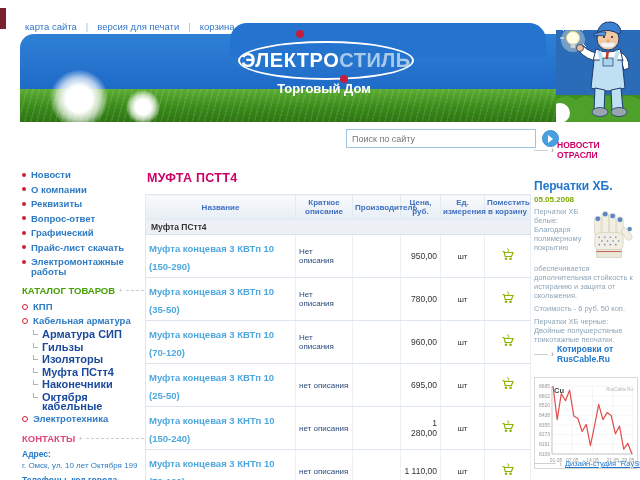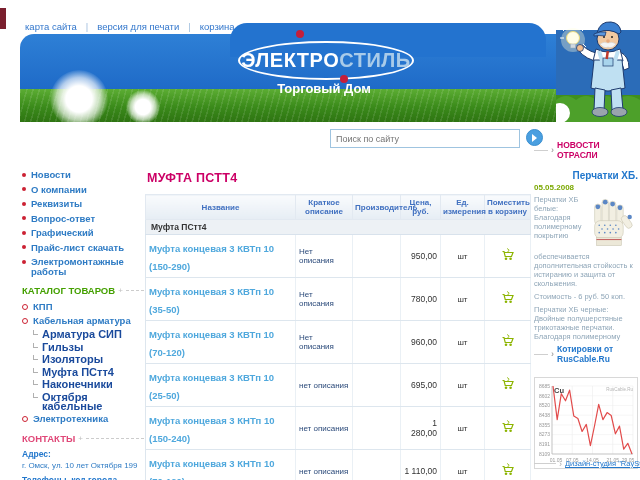--- a/index.html
+++ b/index.html
@@ -28,21 +28,21 @@
   .logo-ellipse{position:absolute;left:218px;top:7px;width:172px;height:35px;border:2px solid #fff;
         border-radius:50%;display:flex;align-items:center;justify-content:center;
         font-weight:bold;font-size:20px;color:#fff;letter-spacing:.5px;cursor:pointer;}
   .logo-sec{color:#a9cbe9;}
   .red-dot{position:absolute;width:8px;height:8px;background:#c41e3a;border-radius:50%;}
   .rd1{left:276px;top:-4px;} .rd2{left:320px;top:41px;}
   .tagline{position:absolute;left:218px;top:47px;width:172px;text-align:center;color:#fff;
            font-weight:bold;font-size:13px;}
   .mascot-zone{position:absolute;left:556px;top:0;width:84px;height:122px;background:#fff;}
   
-  .searchbar{position:absolute;left:330px;top:129px;display:flex;align-items:flex-start;gap:6px;}
+  .searchbar{position:absolute;left:346px;top:129px;display:flex;align-items:center;gap:6px;}
   .searchbar input{width:178px;height:15px;border:1px solid #9fc4e0;font-size:9px;color:#666;
            padding:1px 5px;font-family:"Liberation Sans",sans-serif;outline:none;}
   .search-btn{width:17px;height:17px;border-radius:50%;background:#4a9fe0;border:1px solid #3a8fd0;
            display:flex;align-items:center;justify-content:center;padding:0;cursor:pointer;}
   
   .sidebar{position:absolute;left:22px;top:170px;width:122px;}
   .side-menu{list-style:none;margin:0;padding:0;}
   .menu-item{display:flex;gap:5px;align-items:flex-start;margin-bottom:5px;font-size:9.5px;
              font-weight:bold;color:#2e7bc4;line-height:9.5px;cursor:pointer;}
   .bullet{width:4px;height:4px;background:#cc2233;border-radius:50%;margin-top:2.5px;flex:none;}
@@ -79,21 +79,21 @@
   td.unit{text-align:center;font-size:8px;color:#333;}
   td.cart{text-align:center;}
   .cart-btn{background:none;border:none;padding:0;cursor:pointer;line-height:0;}
   
   .news-block{position:absolute;left:534px;top:140px;width:104px;height:202px;overflow:hidden;}
   .rc-header{display:flex;align-items:center;gap:3px;font-size:8.5px;font-weight:bold;margin-bottom:5px;}
   .rc-header .line{flex:0 0 14px;border-top:1px solid #cfcfcf;}
   .harrow{color:#aaa;font-size:9px;line-height:8px;}
   .harrow::before{content:"\203A";}
   .rc-pink{color:#cc0066;} .rc-blue{color:#2277cc;}
-  .news-title{font-size:10px;font-weight:bold;color:#2277cc;margin:10px 0 2px;cursor:pointer;text-align:right;}
+  .news-title{font-size:12px;font-weight:bold;color:#2277cc;margin:19px 0 2px;cursor:pointer;}
   .news-date{font-size:8px;font-weight:bold;color:#7aa800;margin-bottom:3px;}
   .glove{float:right;width:48px;height:55px;margin:0 0 2px 3px;}
   .news-p{font-size:7.5px;color:#8fa6b8;line-height:9px;margin:0 0 4px;}
   .news-price{font-size:7.5px;color:#8fa6b8;line-height:9px;margin:0 0 4px;}
   .quotes-block{position:absolute;left:534px;top:344px;width:104px;}
   .chart-box{width:102px;height:90px;border:1px solid #d8d8d8;background:#fff;margin-top:13px;}
   .design-footer{position:absolute;left:534px;top:459px;width:104px;display:flex;align-items:center;gap:3px;}
   .design-footer .line{flex:0 0 22px;border-top:1px solid #cfcfcf;}
   .design-link{font-size:7.5px;color:#2277cc;text-decoration:underline;cursor:pointer;white-space:nowrap;}
 </style>

